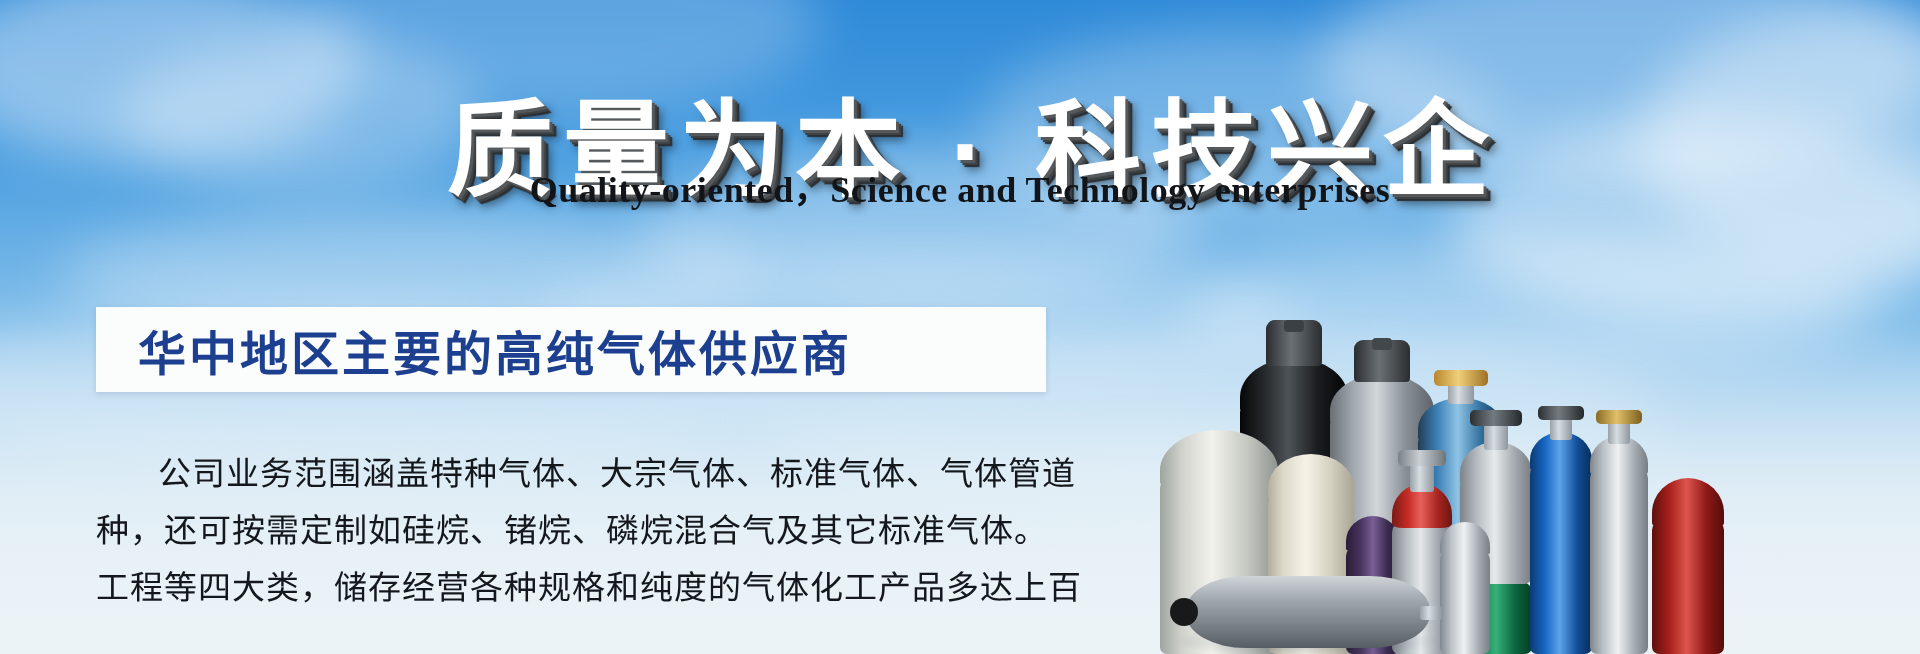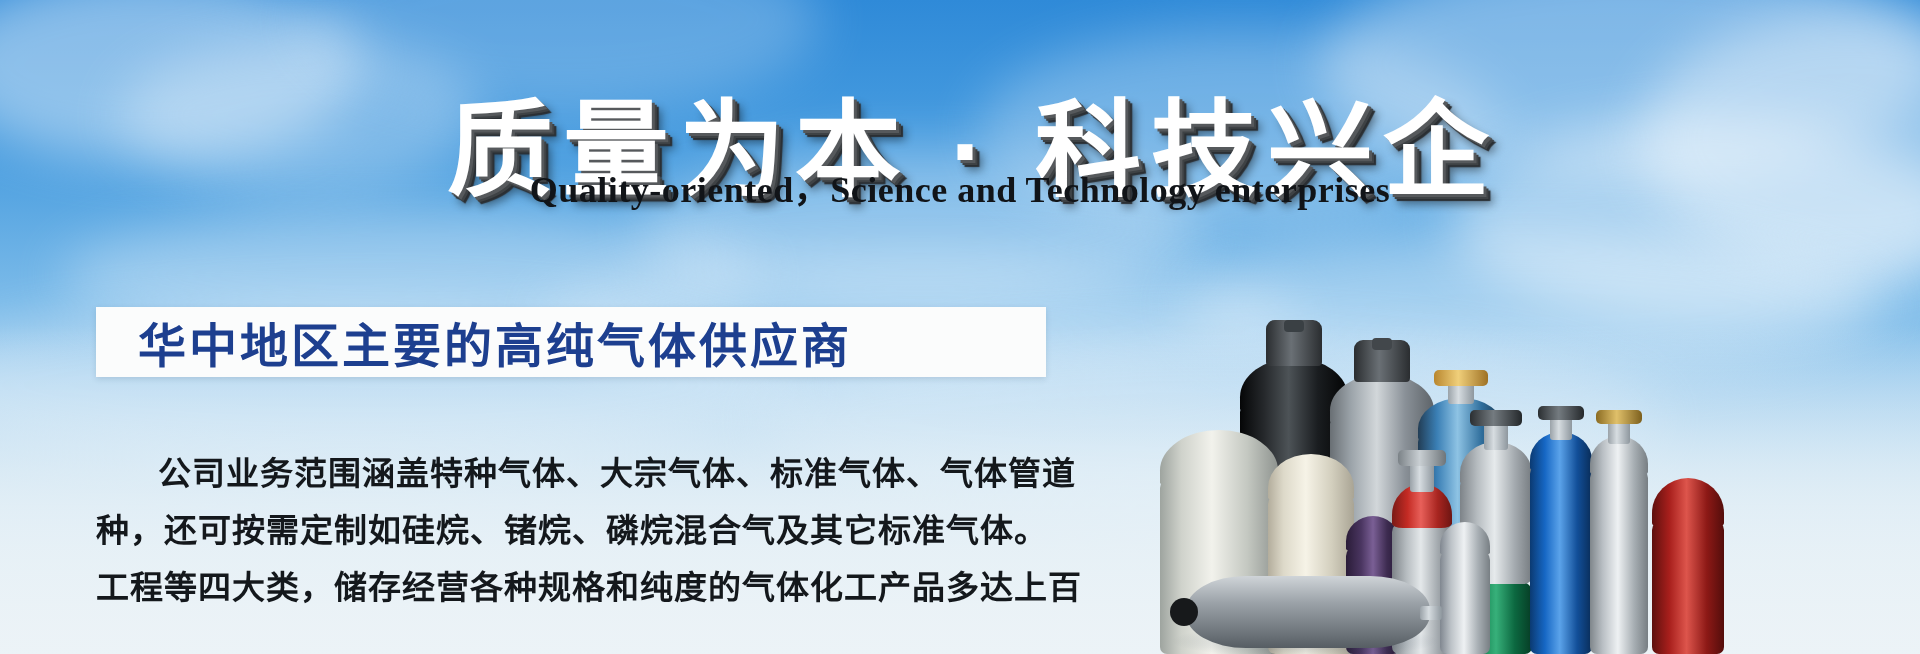--- a/index.html
+++ b/index.html
@@ -69,21 +69,21 @@
     color:#111418;
     white-space:nowrap;
   }
 
   
   .band{
     position:absolute;
     left:96px;
     top:307px;
     width:950px;
-    height:70px;
+    height:85px;
     background:#fbfcfc;
     box-shadow:0 2px 6px rgba(20,50,80,.14);
     display:flex;
     align-items:center;
   }
   .band-text{
     font-family:"Liberation Sans","DejaVu Sans",sans-serif;
     font-weight:bold;
     font-size:48px;
     letter-spacing:3px;
@@ -92,21 +92,21 @@
     white-space:nowrap;
   }
 
   
   .para{
     position:absolute;
     left:96px;
     top:446px;
     width:960px;
     font-family:"Liberation Serif","DejaVu Serif",serif;
-    font-weight:bold;
+    font-weight:normal;
     font-size:33px;
     line-height:57px;
     color:#14181c;
     letter-spacing:1px;
   }
   .para .ln{display:block;white-space:nowrap;}
   .para .ln.first{text-indent:62px;}
 
   
   .cyl-group{position:absolute;right:0;bottom:0;width:760px;height:520px;}

